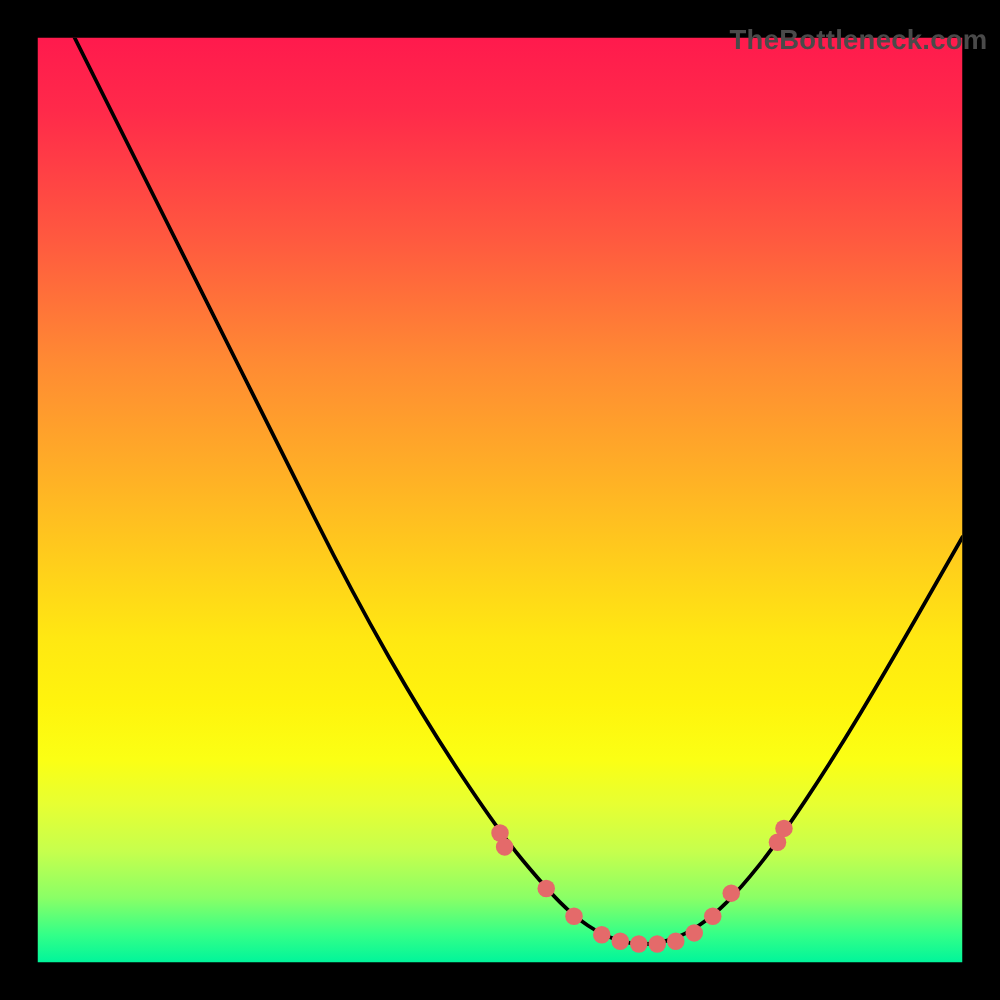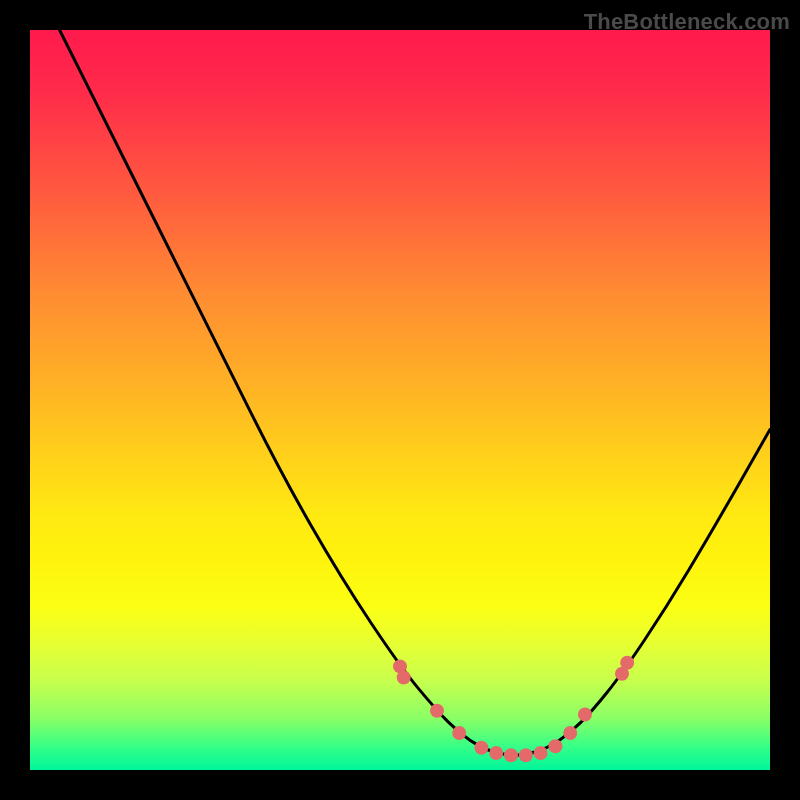--- a/index.html
+++ b/index.html
@@ -12,21 +12,21 @@
     font-family: Arial, Helvetica, sans-serif;
   }
   .frame {
     position: relative;
     width: 800px;
     height: 800px;
     background: #000;
   }
   .watermark {
     position: absolute;
-    top: 9px;
+    top: 19px;
     right: 10px;
     color: #4a4a4a;
     font-size: 22px;
     font-weight: 600;
     letter-spacing: 0.2px;
     z-index: 10;
   }
   .plot-area {
     position: absolute;
     left: 30px;

